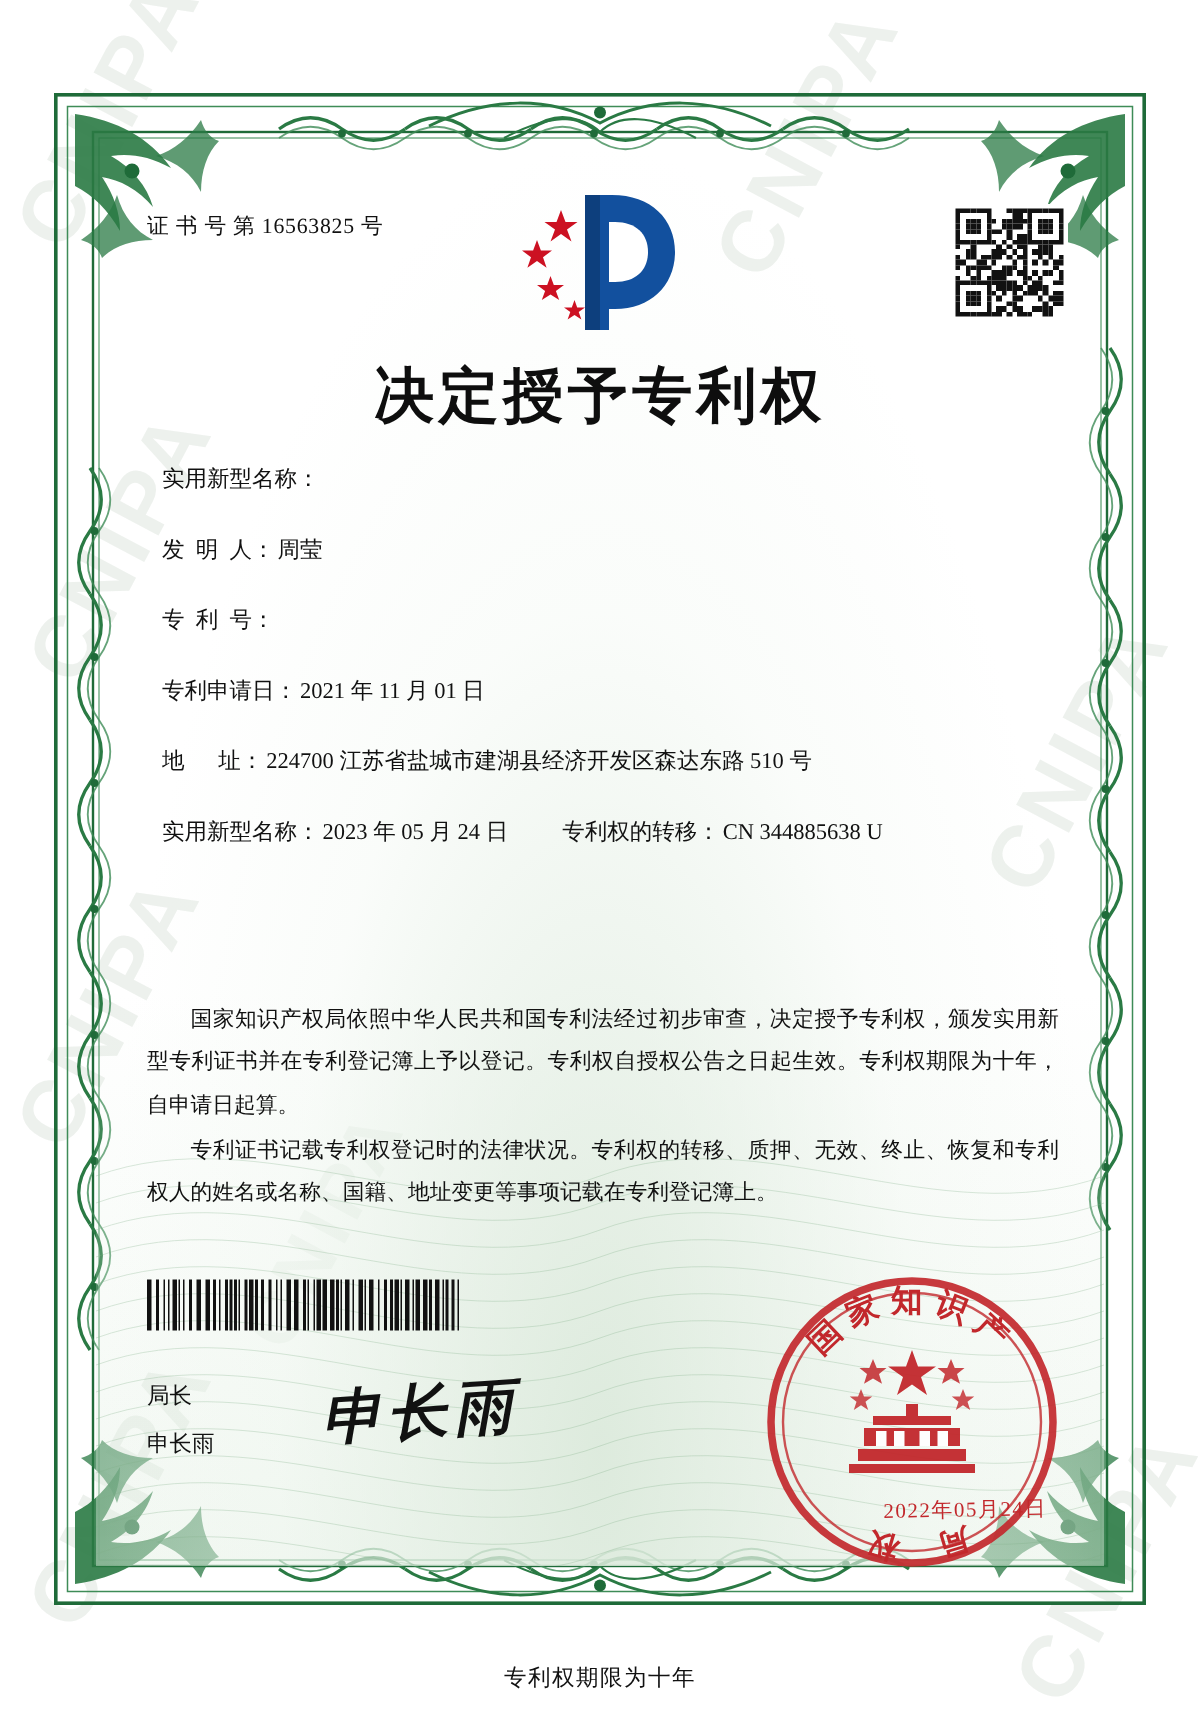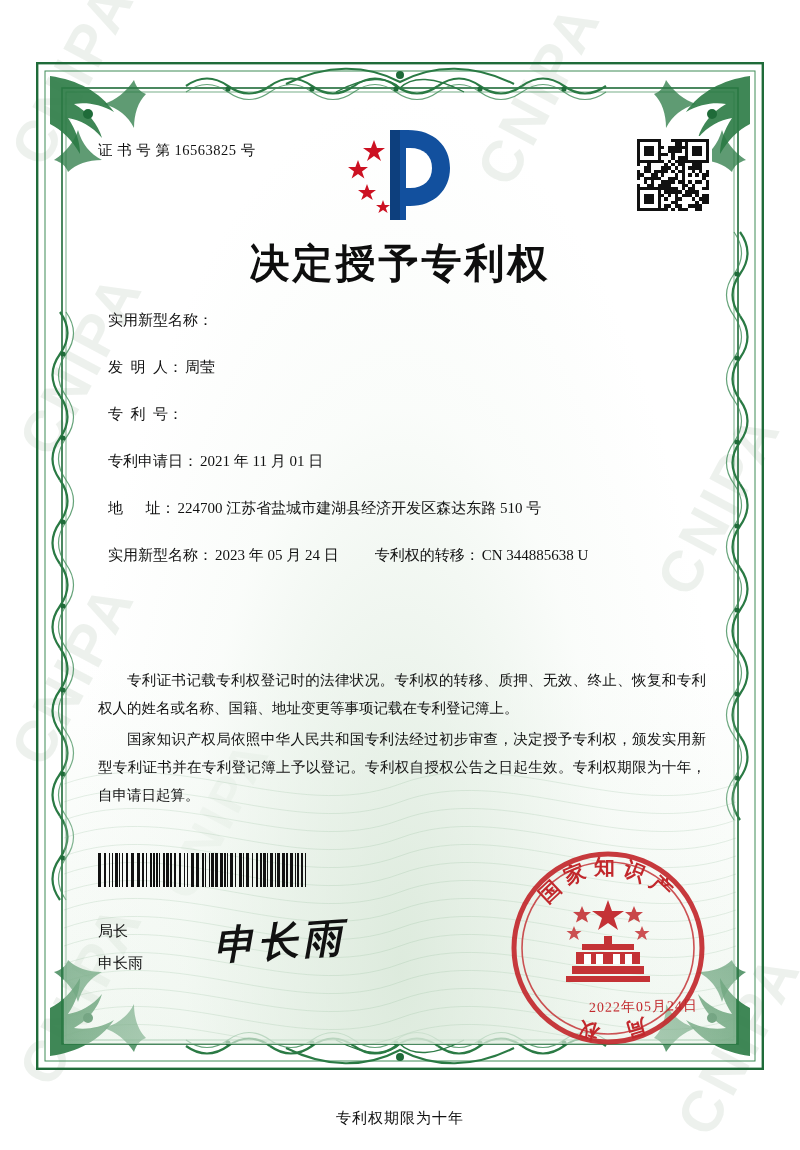--- a/index.html
+++ b/index.html
@@ -813,22 +813,22 @@
     </div>
     <div class="field two-col">
       <span class="f-label">实用新型名称：</span>
       <span class="f-value2">2023 年 05 月 24 日</span>
       <span class="f-label2">专利权的转移：</span>
       <span class="f-value2">CN 344885638 U</span>
     </div>
   </div>
 
   <div class="paragraphs">
+    <p>国家知识产权局依照中华人民共和国专利法经过初步审查，决定授予专利权，颁发实用新型专利证书并在专利登记簿上予以登记。专利权自授权公告之日起生效。专利权期限为十年，自申请日起算。</p>
     <p>专利证书记载专利权登记时的法律状况。专利权的转移、质押、无效、终止、恢复和专利权人的姓名或名称、国籍、地址变更等事项记载在专利登记簿上。</p>
-    <p>国家知识产权局依照中华人民共和国专利法经过初步审查，决定授予专利权，颁发实用新型专利证书并在专利登记簿上予以登记。专利权自授权公告之日起生效。专利权期限为十年，自申请日起算。</p>
   </div>
 
   <div class="barcode" id="barcode">
       <i style="width: 3px; margin-right: 3px;"></i>
       <i style="width: 2px; margin-right: 3px;"></i>
       <i style="width: 1px; margin-right: 2px;"></i>
       <i style="width: 1px; margin-right: 2px;"></i>
       <i style="width: 3px; margin-right: 1px;"></i>
       <i style="width: 1px; margin-right: 2px;"></i>
       <i style="width: 1px; margin-right: 3px;"></i>

